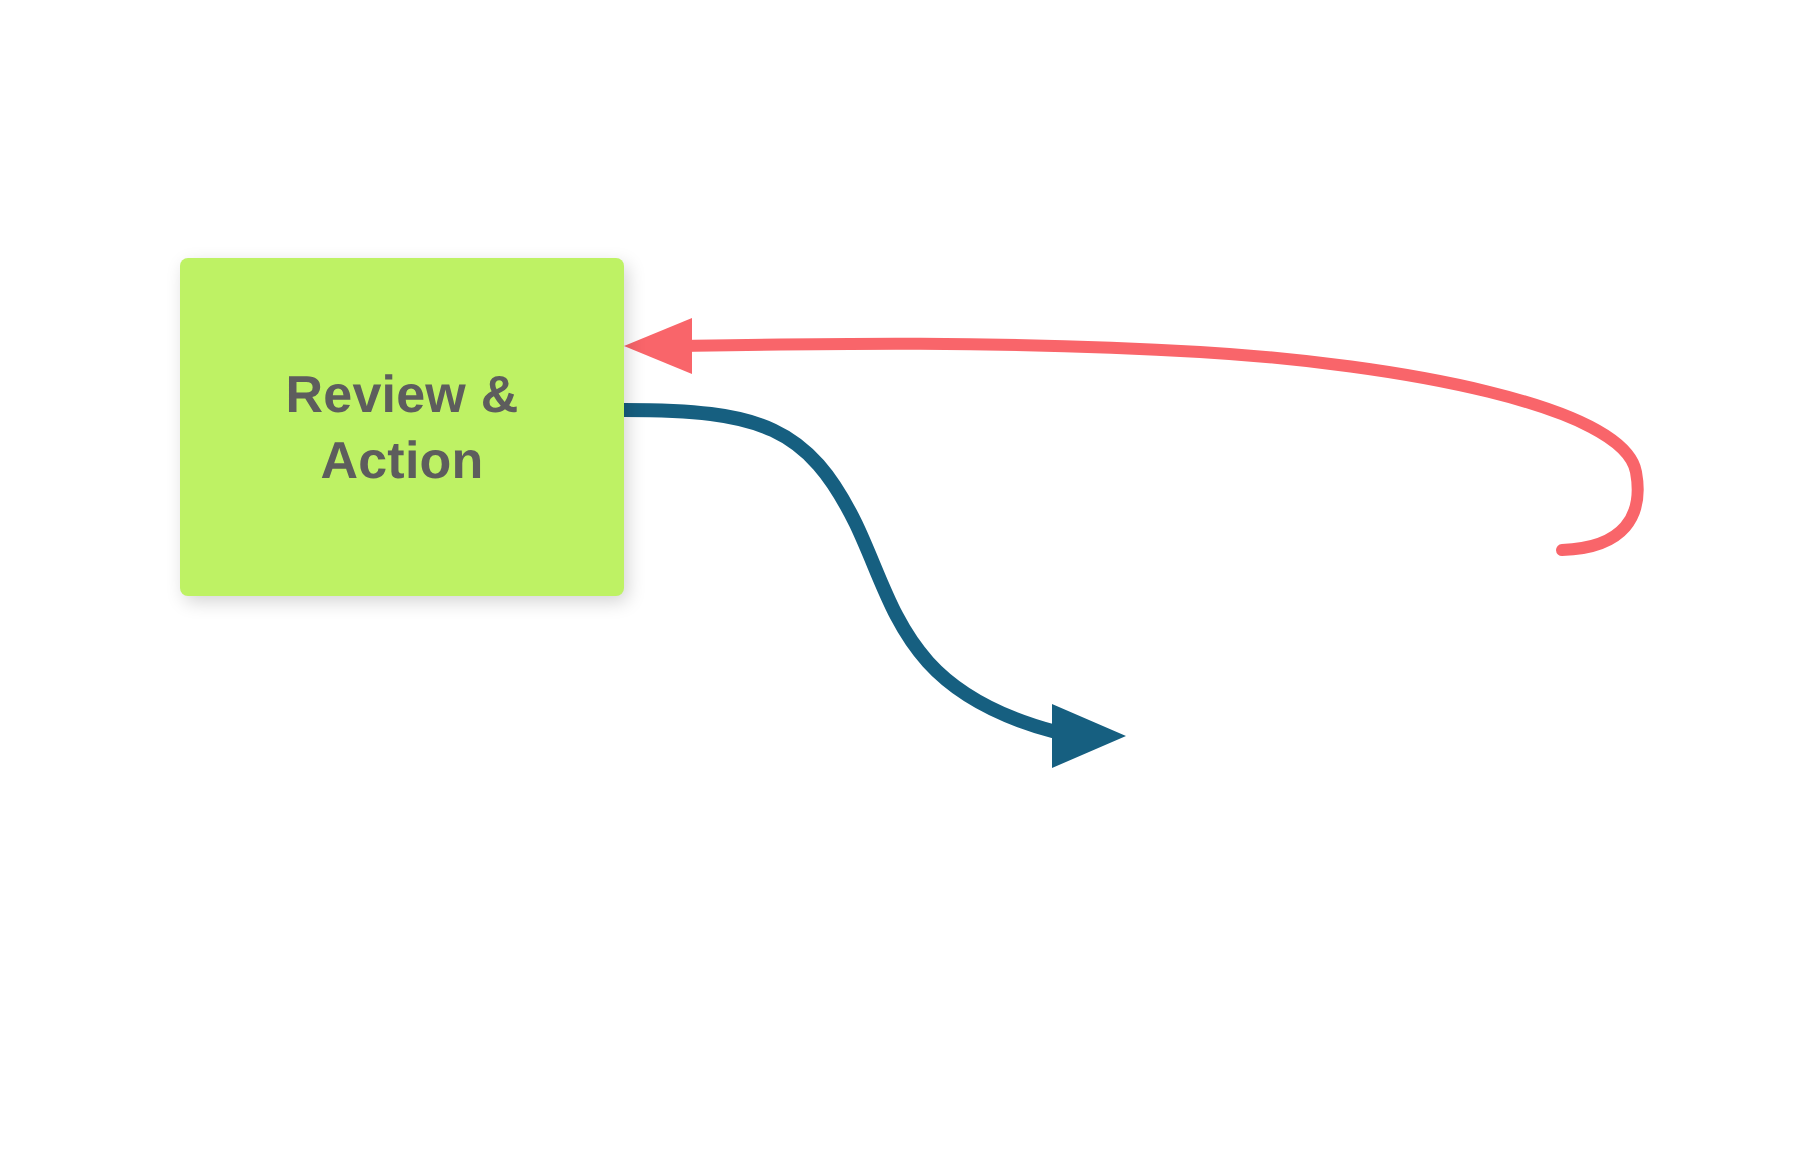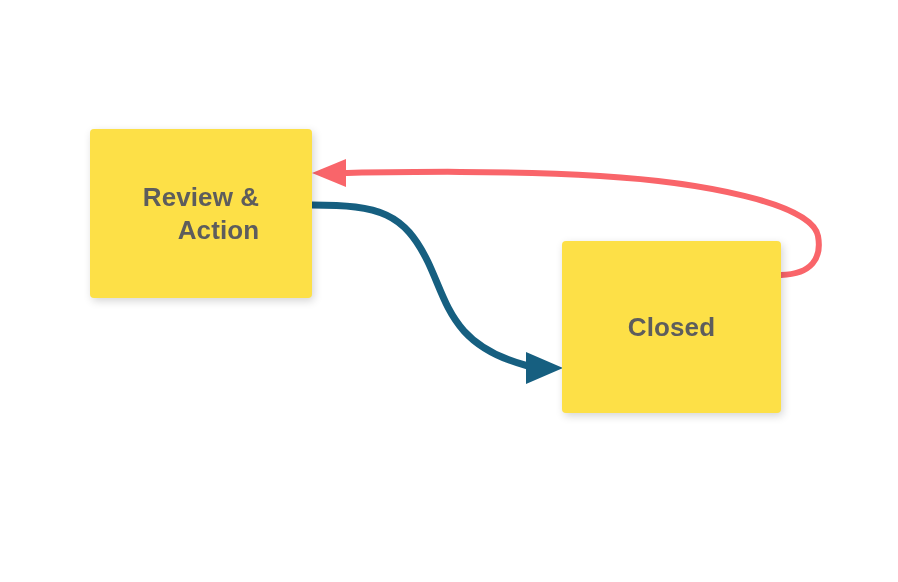--- a/index.html
+++ b/index.html
@@ -19,27 +19,27 @@
   }
   #edges {
     position: absolute;
     left: 0;
     top: 0;
     width: 898px;
     height: 582px;
   }
   .node {
     position: absolute;
-    background: #fde047;
+    background: #bef264;
     border-radius: 4px;
     box-shadow: 2px 3px 9px rgba(0,0,0,0.17);
     display: flex;
     align-items: center;
     justify-content: center;
-    text-align: right;
+    text-align: center;
     z-index: 2;
   }
   .node-label {
     color: #5d5d5d;
     font-family: "Liberation Sans", sans-serif;
     font-weight: bold;
     font-size: 26px;
     line-height: 1.24;
     letter-spacing: 0.1px;
     white-space: pre-line;
@@ -73,17 +73,14 @@
       <path d="M 781 275 C 812 274, 822 258, 818 236 C 812 203, 700 182, 600 176 C 500 170, 400 172, 340 173" fill="none" stroke="#f9656a" stroke-width="6" stroke-linecap="round"></path>
       <polygon points="312,173 346,159 346,187" fill="#f9656a"></polygon>
     </g>
   </svg>
 
   <div class="node" id="node-review">
     <span class="node-label">Review &amp;
 Action</span>
   </div>
 
-  <div class="node" id="node-closed">
-    <span class="node-label">Closed</span>
-  </div>
 
 </div>
 
 </body></html>

